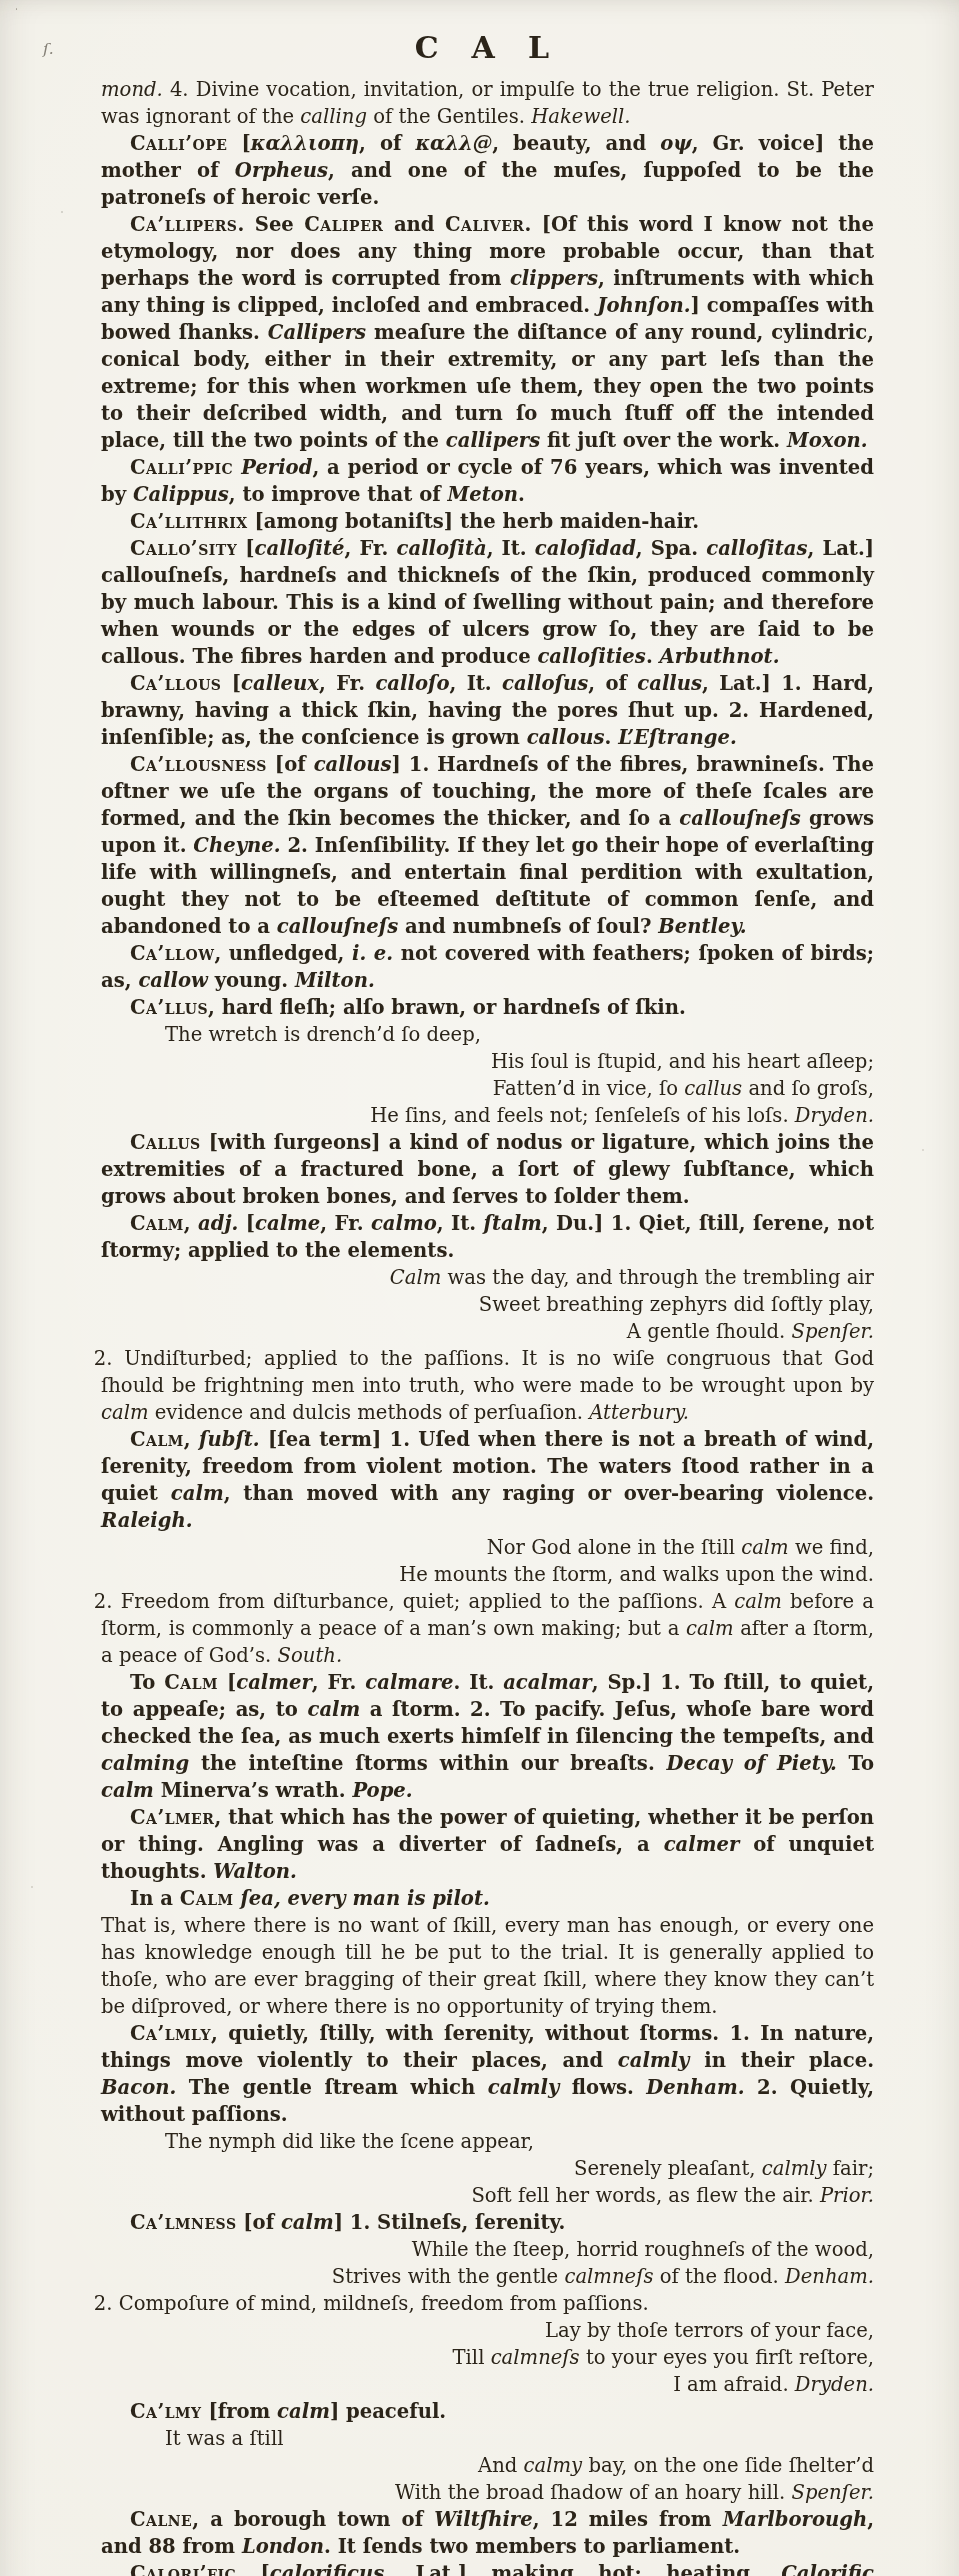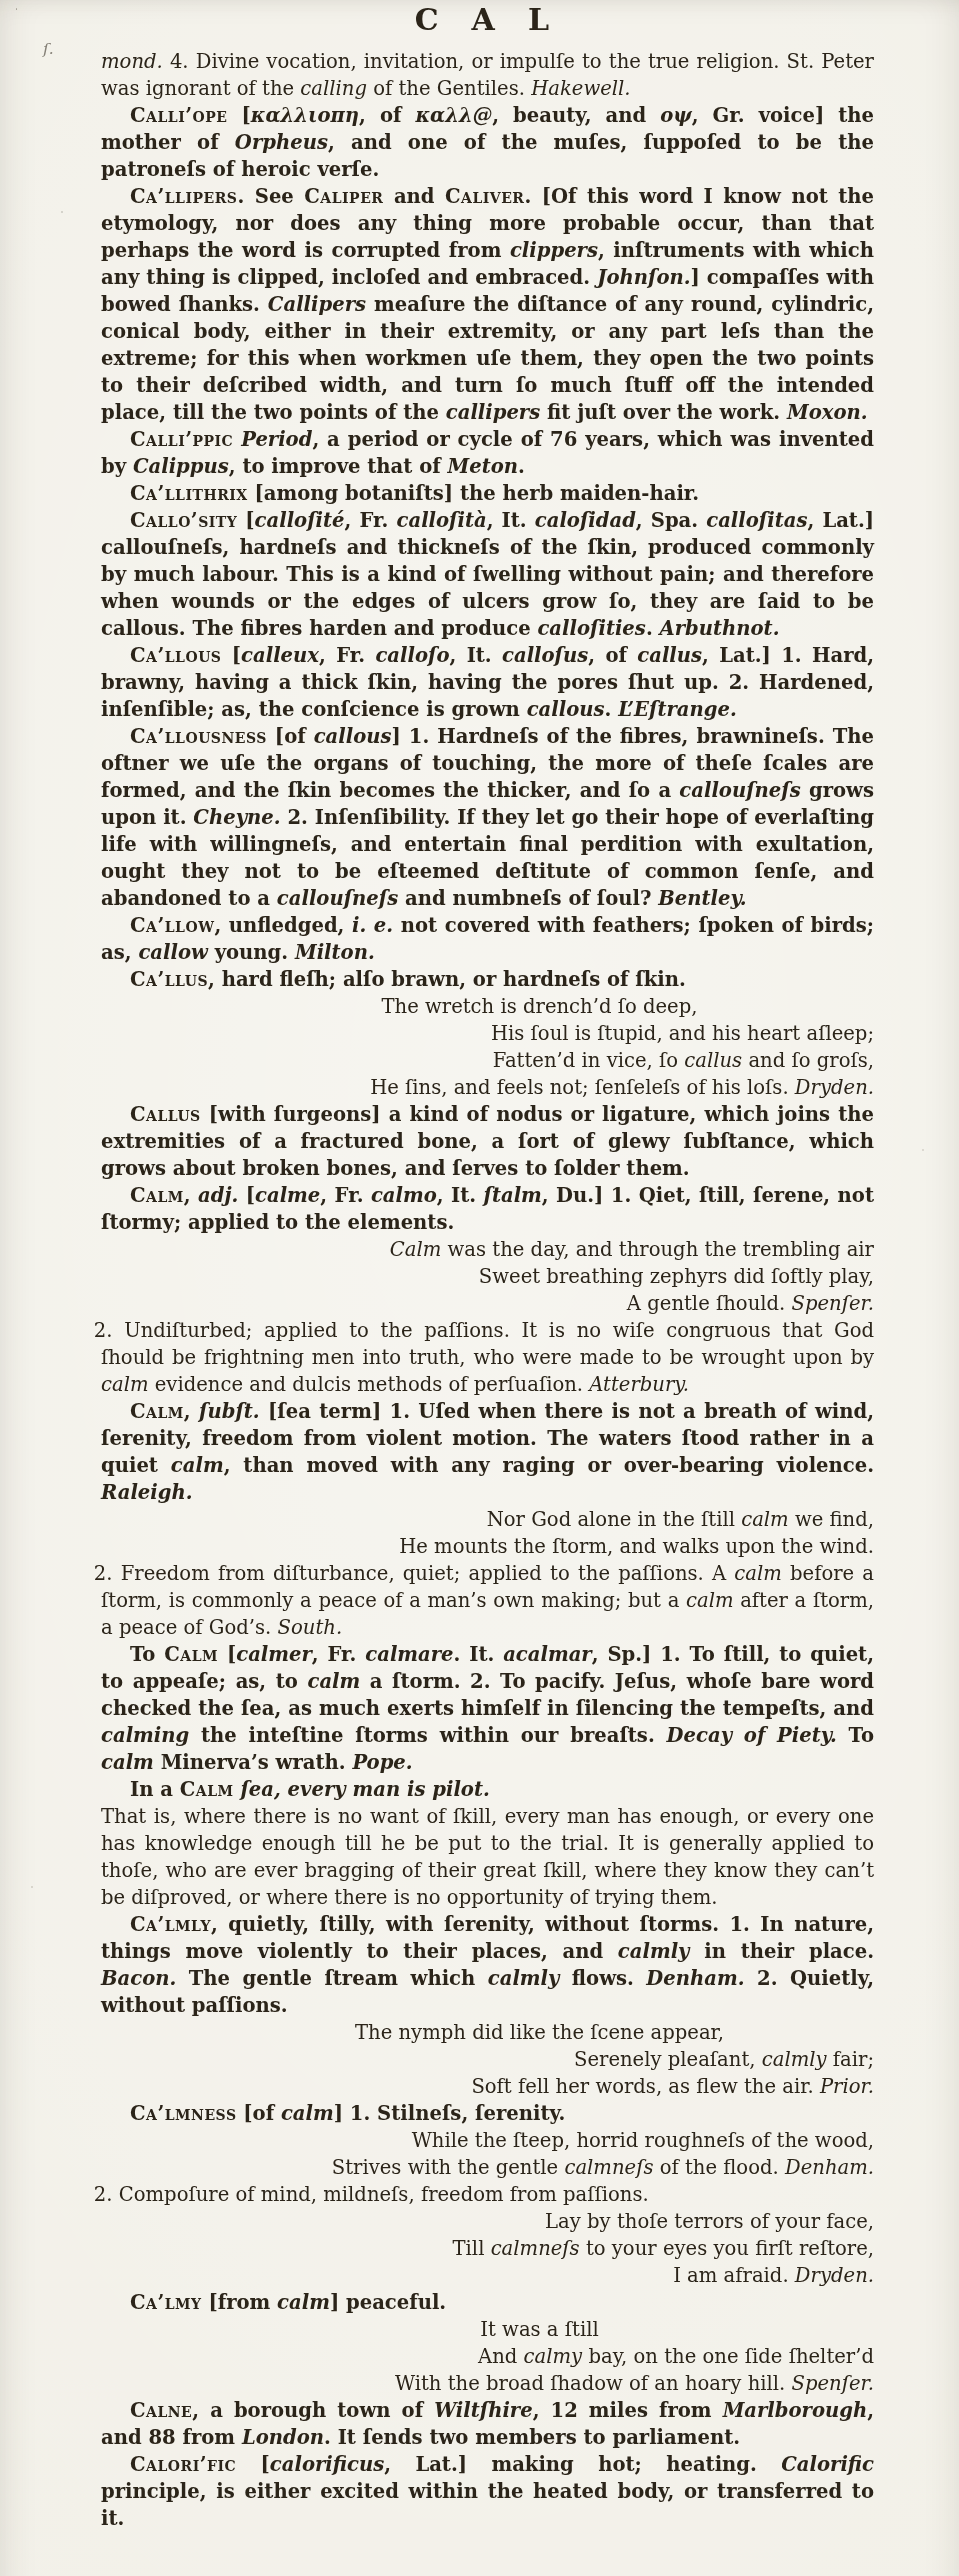--- a/index.html
+++ b/index.html
@@ -16,21 +16,21 @@
       var(--paper);
     box-shadow: inset 23px 0 36px -20.6px rgba(60,50,30,.12),
                 inset -23px 0 36px -20.6px rgba(60,50,30,.10),
                 inset 0 18px 31px -20.6px rgba(60,50,30,.10);
     overflow:hidden;
     color:var(--ink);
     font-family:"DejaVu Serif","Liberation Serif",serif;
   }
   .header{
     margin:0;
-    padding-top:2px;
+    padding-top:30px;
     margin-left:101px;
     width:773px;
     text-align:center;
     font-size:30px;
     font-weight:bold;
     letter-spacing:11.3px;
     color:var(--ink);
     font-family:"DejaVu Serif","Liberation Serif",serif;
   }
   .margin-mark{
@@ -51,21 +51,21 @@
     font-size:19.6px;
     line-height:27px;
     text-align:justify;
     text-justify:inter-word;
   }
   .text p{margin:0;padding:0;}
   p.entry{text-indent:29px;font-weight:bold;}
   p.flush{text-indent:0;}
   p.sense{text-indent:-7.2px;}
   p.v1{margin-left:56px;text-align:right;text-indent:0;}
-  p.v2{margin-left:104px;text-align:center;text-indent:0;}
+  p.v2{margin-left:64px;text-align:left;text-indent:0;}
   .it{font-style:italic;}
   .sc{font-variant:small-caps;letter-spacing:0.5px;}
   .gr{font-style:italic;}
 </style>
 </head>
 <body>
 
 <div class="page">
   <div class="speck s1"></div>
   <div class="speck s2"></div>
@@ -95,20 +95,21 @@
       <p class="entry"><span class="sc">Calm</span><span>, </span><span class="it">adj.</span><span> [</span><span class="it">calme</span><span>, Fr. </span><span class="it">calmo</span><span>, It. </span><span class="it">ſtalm</span><span>, Du.] 1. Qiet, ſtill, ſerene, not ſtormy; applied to the elements.</span></p>
       <p class="v1"><span class="it">Calm</span><span> was the day, and through the trembling air</span></p>
       <p class="v1"><span>Sweet breathing zephyrs did ſoftly play,</span></p>
       <p class="v1"><span>A gentle ſhould. </span><span class="it">Spenſer.</span></p>
       <p class="sense"><span>2. Undiſturbed; applied to the paſſions. It is no wiſe congruous that God ſhould be frightning men into truth, who were made to be wrought upon by </span><span class="it">calm</span><span> evidence and dulcis methods of perſuaſion. </span><span class="it">Atterbury.</span></p>
       <p class="entry"><span class="sc">Calm</span><span>, </span><span class="it">ſubſt.</span><span> [ſea term] 1. Uſed when there is not a breath of wind, ſerenity, freedom from violent motion. The waters ſtood rather in a quiet </span><span class="it">calm</span><span>, than moved with any raging or over-bearing violence. </span><span class="it">Raleigh.</span></p>
       <p class="v1"><span>Nor God alone in the ſtill </span><span class="it">calm</span><span> we find,</span></p>
       <p class="v1"><span>He mounts the ſtorm, and walks upon the wind.</span></p>
       <p class="sense"><span>2. Freedom from diſturbance, quiet; applied to the paſſions. A </span><span class="it">calm</span><span> before a ſtorm, is commonly a peace of a man’s own making; but a </span><span class="it">calm</span><span> after a ſtorm, a peace of God’s. </span><span class="it">South.</span></p>
       <p class="entry"><span>To </span><span class="sc">Calm</span><span> [</span><span class="it">calmer</span><span>, Fr. </span><span class="it">calmare</span><span>. It. </span><span class="it">acalmar</span><span>, Sp.] 1. To ſtill, to quiet, to appeaſe; as, to </span><span class="it">calm</span><span> a ſtorm. 2. To pacify. Jeſus, whoſe bare word checked the ſea, as much exerts himſelf in ſilencing the tempeſts, and </span><span class="it">calming</span><span> the inteſtine ſtorms within our breaſts. </span><span class="it">Decay of Piety.</span><span> To </span><span class="it">calm</span><span> Minerva’s wrath. </span><span class="it">Pope.</span></p>
+      <p class="entry"><span class="sc">Ca’lmer</span><span>, that which has the power of quieting, whether it be perſon or thing. Angling was a diverter of ſadneſs, a </span><span class="it">calmer</span><span> of unquiet thoughts. </span><span class="it">Walton.</span></p>
       <p class="entry"><span>In a </span><span class="sc">Calm</span><span> </span><span class="it">ſea, every man is pilot.</span></p>
       <p class="flush"><span>That is, where there is no want of ſkill, every man has enough, or every one has knowledge enough till he be put to the trial. It is generally applied to thoſe, who are ever bragging of their great ſkill, where they know they can’t be diſproved, or where there is no opportunity of trying them.</span></p>
       <p class="entry"><span class="sc">Ca’lmly</span><span>, quietly, ſtilly, with ſerenity, without ſtorms. 1. In nature, things move violently to their places, and </span><span class="it">calmly</span><span> in their place. </span><span class="it">Bacon.</span><span> The gentle ſtream which </span><span class="it">calmly</span><span> flows. </span><span class="it">Denham.</span><span> 2. Quietly, without paſſions.</span></p>
       <p class="v2"><span>The nymph did like the ſcene appear,</span></p>
       <p class="v1"><span>Serenely pleaſant, </span><span class="it">calmly</span><span> fair;</span></p>
       <p class="v1"><span>Soft fell her words, as flew the air. </span><span class="it">Prior.</span></p>
       <p class="entry"><span class="sc">Ca’lmness</span><span> [of </span><span class="it">calm</span><span>] 1. Stilneſs, ſerenity.</span></p>
       <p class="v1"><span>While the ſteep, horrid roughneſs of the wood,</span></p>
       <p class="v1"><span>Strives with the gentle </span><span class="it">calmneſs</span><span> of the flood. </span><span class="it">Denham.</span></p>
       <p class="sense"><span>2. Compoſure of mind, mildneſs, freedom from paſſions.</span></p>

